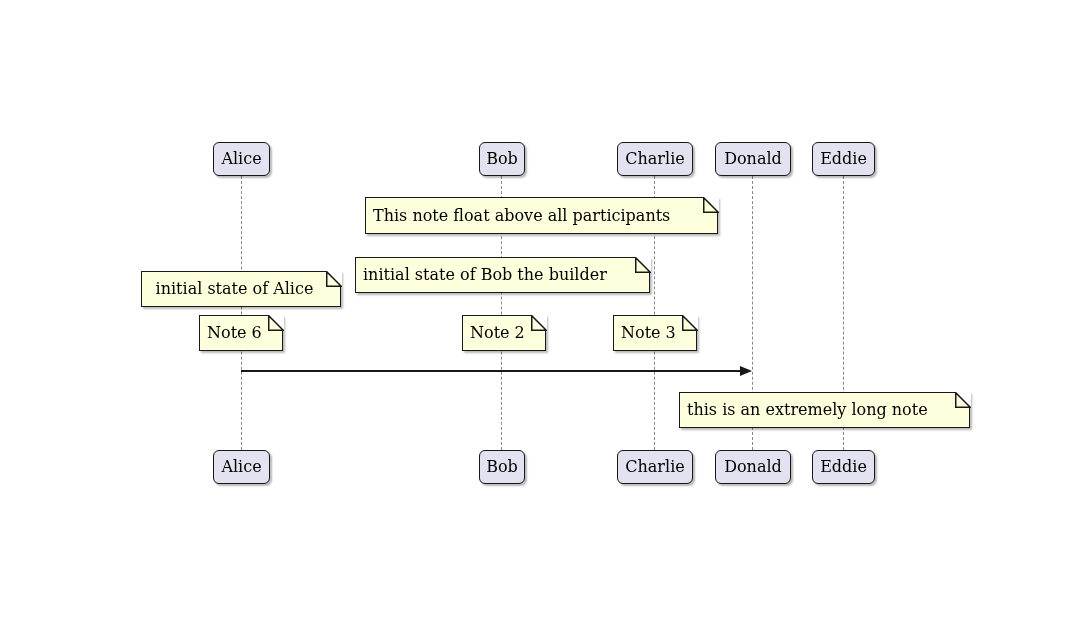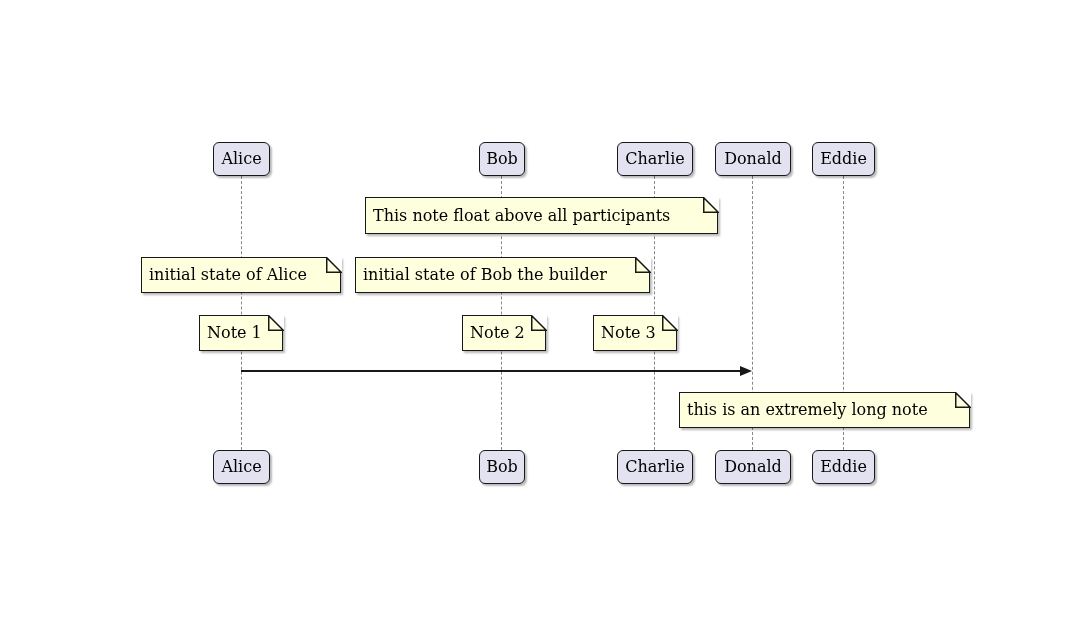--- a/index.html
+++ b/index.html
@@ -79,50 +79,50 @@
   </div>
 
   <div class="note" style="left:365px;top:197px;width:353px;height:37px;">
     <span>This note float above all participants</span>
     <svg class="fold" viewBox="0 0 16 16">
       <path d="M0,0 L16,0 L16,16 Z" fill="#ffffff"></path>
       <path d="M0.75,0.75 L0.75,15.25 L15.25,15.25 Z" fill="#FEFFDD" stroke="#181818" stroke-width="1.5"></path>
     </svg>
   </div>
 
-  <div class="note" style="left:141px;top:257px;width:200px;height:36px;">
+  <div class="note" style="left:141px;top:271px;width:200px;height:36px;justify-content:center;">
     <span>initial state of Alice</span>
     <svg class="fold" viewBox="0 0 16 16">
       <path d="M0,0 L16,0 L16,16 Z" fill="#ffffff"></path>
       <path d="M0.75,0.75 L0.75,15.25 L15.25,15.25 Z" fill="#FEFFDD" stroke="#181818" stroke-width="1.5"></path>
     </svg>
   </div>
   <div class="note" style="left:355px;top:257px;width:295px;height:36px;">
     <span>initial state of Bob the builder</span>
     <svg class="fold" viewBox="0 0 16 16">
       <path d="M0,0 L16,0 L16,16 Z" fill="#ffffff"></path>
       <path d="M0.75,0.75 L0.75,15.25 L15.25,15.25 Z" fill="#FEFFDD" stroke="#181818" stroke-width="1.5"></path>
     </svg>
   </div>
 
   <div class="note" style="left:199px;top:315px;width:84px;height:36px;">
-    <span>Note 1</span>
+    <span>Note 6</span>
     <svg class="fold" viewBox="0 0 16 16">
       <path d="M0,0 L16,0 L16,16 Z" fill="#ffffff"></path>
       <path d="M0.75,0.75 L0.75,15.25 L15.25,15.25 Z" fill="#FEFFDD" stroke="#181818" stroke-width="1.5"></path>
     </svg>
   </div>
   <div class="note" style="left:462px;top:315px;width:84px;height:36px;">
     <span>Note 2</span>
     <svg class="fold" viewBox="0 0 16 16">
       <path d="M0,0 L16,0 L16,16 Z" fill="#ffffff"></path>
       <path d="M0.75,0.75 L0.75,15.25 L15.25,15.25 Z" fill="#FEFFDD" stroke="#181818" stroke-width="1.5"></path>
     </svg>
   </div>
-  <div class="note" style="left:593px;top:315px;width:84px;height:36px;">
+  <div class="note" style="left:613px;top:315px;width:84px;height:36px;">
     <span>Note 3</span>
     <svg class="fold" viewBox="0 0 16 16">
       <path d="M0,0 L16,0 L16,16 Z" fill="#ffffff"></path>
       <path d="M0.75,0.75 L0.75,15.25 L15.25,15.25 Z" fill="#FEFFDD" stroke="#181818" stroke-width="1.5"></path>
     </svg>
   </div>
 
   <div class="msg-line" style="left:241px;top:370px;width:500px;"></div>
   <div class="msg-head" style="left:740px;top:366px;"></div>
 

